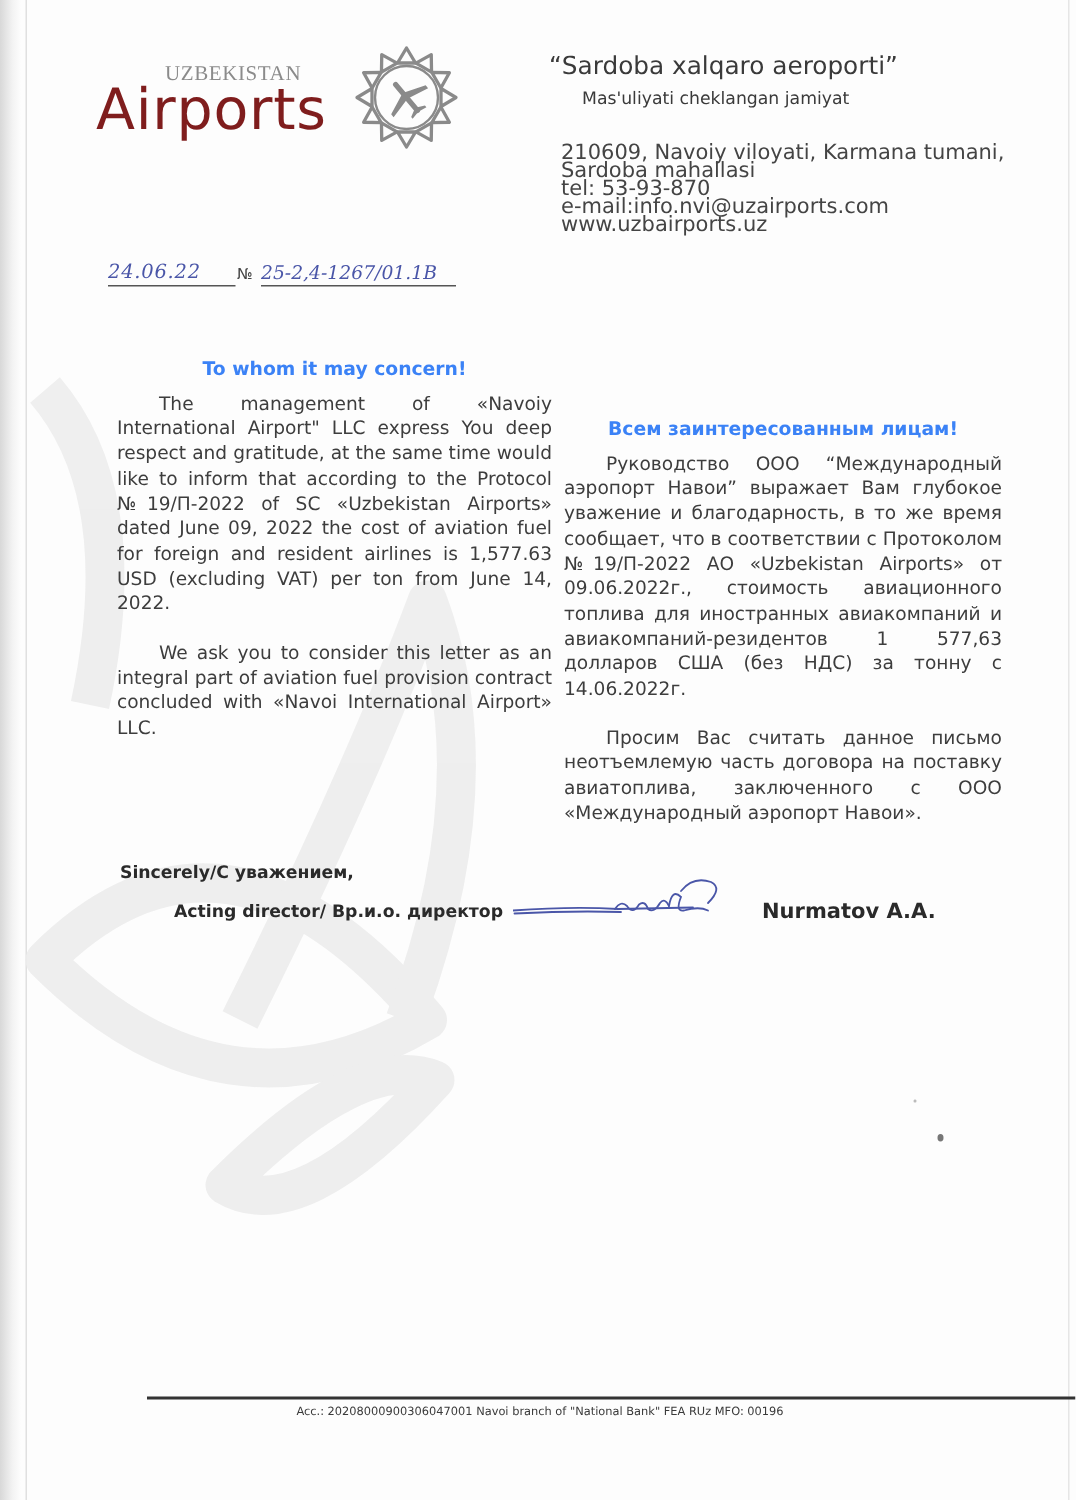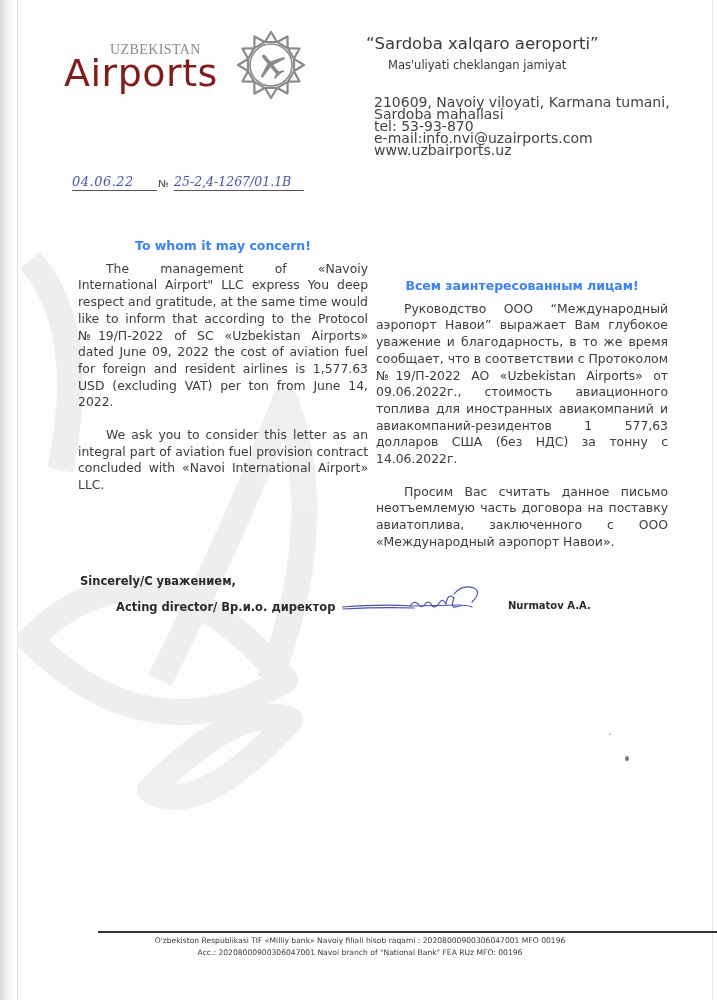--- a/index.html
+++ b/index.html
@@ -80,21 +80,21 @@
 
   
   .sincerely {
     position: absolute; left: 80px; top: 574px; font-size: 11.5px; font-weight: bold; color: #2a2a2a;
   }
   .signature-line {
     position: absolute; left: 116px; top: 600px; font-size: 11.5px; font-weight: bold; color: #2a2a2a; white-space: nowrap;
   }
   .signature { position: absolute; left: 342px; top: 582px; width: 150px; height: 36px; }
   .signatory {
-    position: absolute; left: 508px; top: 600px; font-size: 10px; font-weight: bold; color: #2a2a2a;
+    position: absolute; left: 508px; top: 600px; font-size: 14px; font-weight: bold; color: #2a2a2a;
   }
 
   
   .footer-rule {
     position: absolute; left: 98px; top: 931px; width: 619px; height: 1.5px; background: #333;
   }
   .footer-text {
     position: absolute; left: 100px; top: 935px; width: 520px; text-align: center;
     font-size: 7.6px; line-height: 12px; color: #3a3a3a; white-space: nowrap;
   }
@@ -149,21 +149,21 @@
 <div class="org-type">Mas'uliyati cheklangan jamiyat</div>
 <div class="address">
   <div>210609, Navoiy viloyati, Karmana tumani,</div>
   <div>Sardoba mahallasi</div>
   <div>tel: 53-93-870</div>
   <div>e-mail:info.nvi@uzairports.com</div>
   <div>www.uzbairports.uz</div>
 </div>
 
 <div class="ref">
-  <div class="ref-date">04.06.22</div>
+  <div class="ref-date">24.06.22</div>
   <div class="ref-no-label">№</div>
   <div class="ref-number">25-2,4-1267/01.1B</div>
 </div>
 
 <div class="col col-en">
   <h2>To whom it may concern!</h2>
   <p>The management of «Navoiy International Airport" LLC express You deep respect and gratitude, at the same time would like to inform that according to the Protocol №19/П-2022 of SC «Uzbekistan Airports» dated June 09, 2022 the cost of aviation fuel for foreign and resident airlines is 1,577.63 USD (excluding VAT) per ton from June 14, 2022.</p>
   <p>We ask you to consider this letter as an integral part of aviation fuel provision contract concluded with «Navoi International Airport» LLC.</p>
 </div>
 
@@ -184,15 +184,14 @@
     <path d="M112 12 Q120 2 132 6 Q140 10 130 20"></path>
   </g>
 </svg>
 <div class="signatory">Nurmatov A.A.</div>
 
 <div class="speck" style="left:625px;top:756px;width:4px;height:5px;"></div>
 <div class="speck" style="left:609px;top:733px;width:1.5px;height:2px;background:#bbb;"></div>
 
 <div class="footer-rule"></div>
 <div class="footer-text">
-  <div>O'zbekiston Respublikasi TIF «Milliy bank» Navoiy filiali hisob raqami : 20208000900306047001 MFO 00196</div>
   <div>Acc.: 20208000900306047001 Navoi branch of "National Bank" FEA RUz MFO: 00196</div>
 </div>
 
 </body></html>

